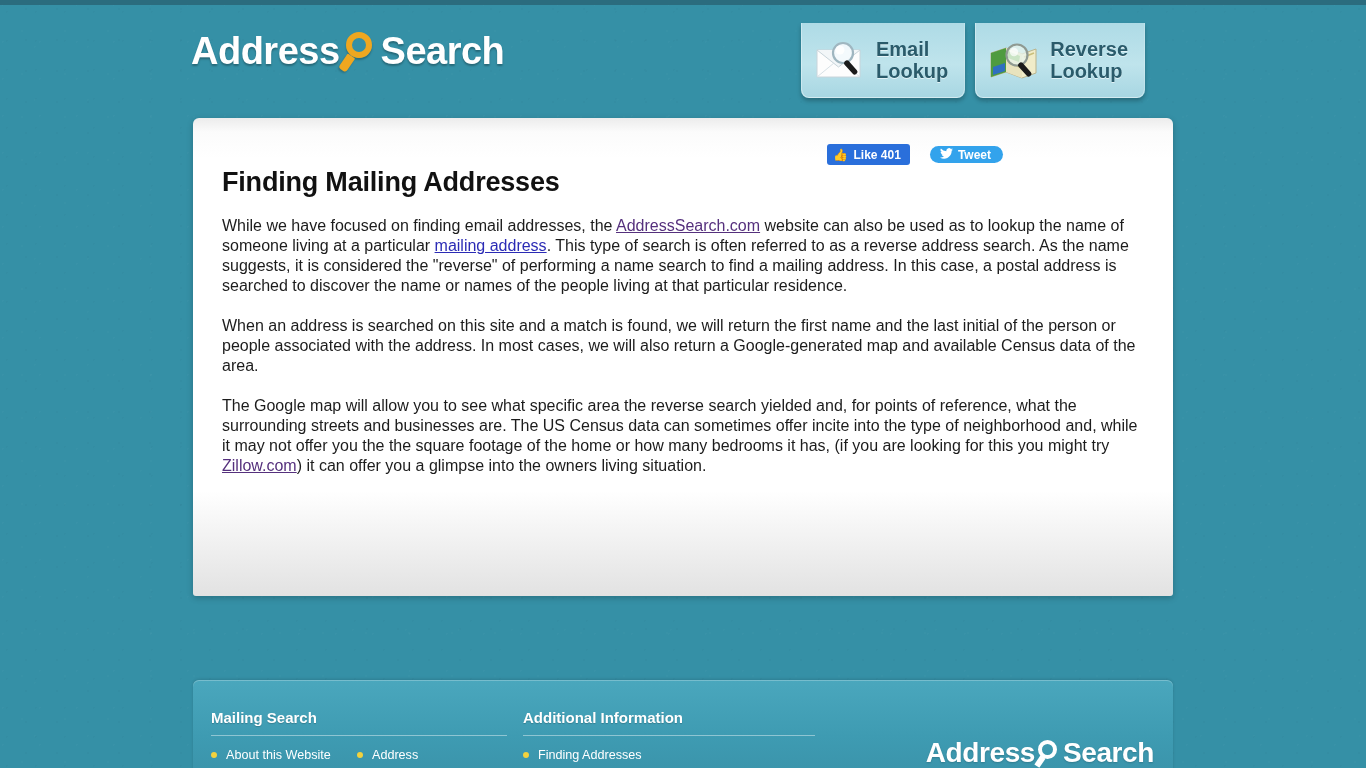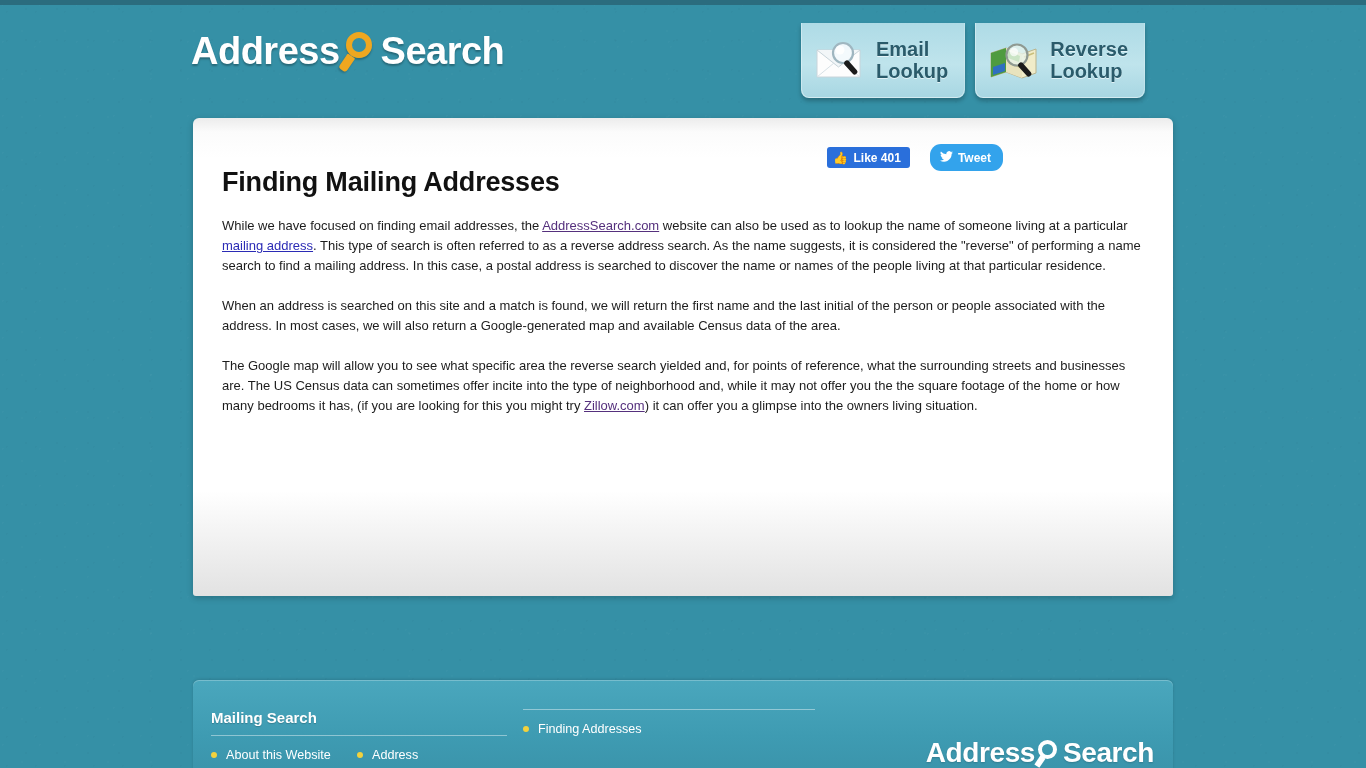--- a/index.html
+++ b/index.html
@@ -118,35 +118,35 @@
     line-height: 1;
   }
   .fb-like .thumb { font-size: 12px; }
   .tweet-btn {
     display: flex; align-items: center; gap: 5px;
     background: #33a3ec;
     color: #fff;
     font-size: 12px; font-weight: bold;
     border-radius: 11px;
     padding: 4px 12px 4px 10px;
-    height: 27px;
+    height: 17px;
     cursor: pointer;
     line-height: 1;
   }
 
   .article { position: absolute; left: 29px; top: 49px; width: 919px; }
   .article h1 {
     margin: 0 0 18px 0;
     font-size: 27px; font-weight: bold;
     color: #111111;
     letter-spacing: -0.2px;
   }
   .article p {
     margin: 0 0 20px 0;
-    font-size: 13px;
+    font-size: 16px;
     line-height: 20px;
     color: #1c1c1c;
   }
   .article a {
     color: #2b2bb5;
     text-decoration: underline;
   }
   .article a.visited { color: #55307d; }
 
   
@@ -306,20 +306,21 @@
         <span class="txt">About this Website</span>
       </div>
       <div class="flink">
         <span class="dot"></span>
         <span class="txt">Address</span>
       </div>
     </div>
   </div>
 
   <div class="fcol c2">
+    <h3>Additional Information</h3>
     <hr>
     <div class="flinks">
       <div class="flink">
         <span class="dot"></span>
         <span class="txt">Finding Addresses</span>
       </div>
     </div>
   </div>
 
   <div class="footer-logo">

